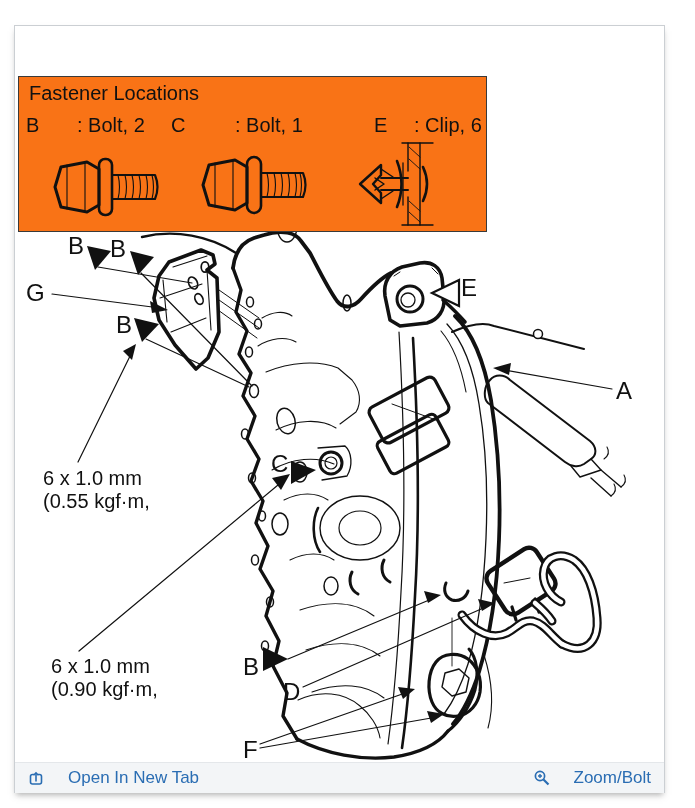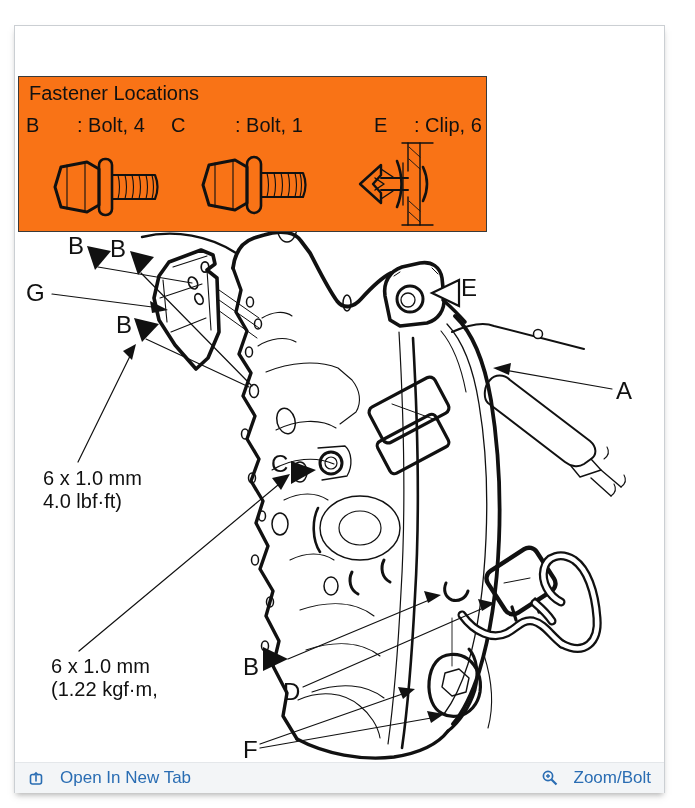--- a/index.html
+++ b/index.html
@@ -21,21 +21,21 @@
   .legend-key,.legend-desc{position:absolute;top:37px;font-size:20px;white-space:nowrap;}
   .fastener-art{position:absolute;left:0;top:0;}
   .callout{position:absolute;font-size:24px;white-space:nowrap;}
   .torque{position:absolute;font-size:20px;line-height:23px;white-space:nowrap;}
   .footer{
     position:absolute;left:15px;top:762px;width:649px;height:31px;
     background:#f3f5f7;border-top:1px solid #e4e7ea;box-sizing:border-box;
     display:flex;align-items:center;justify-content:space-between;padding:0 13px;
   }
   .footer-link{
-    display:flex;align-items:center;gap:15px;color:#2a6db3;font-size:17px;
+    display:flex;align-items:center;gap:23px;color:#2a6db3;font-size:17px;
     cursor:pointer;text-decoration:none;white-space:nowrap;
   }
   .footer-link svg{display:block;}
 </style>
 </head>
 <body>
 
 <div class="panel"></div>
 
 <svg id="diagram-svg" width="695" height="808" viewBox="0 0 695 808">
@@ -193,21 +193,21 @@
     <polygon points="495,603 478,599 482,611"></polygon>
     <polygon points="415,689 398,687 403,699"></polygon>
     <polygon points="444,714 427,711 431,723"></polygon>
   </g>
   <polygon points="432,293 459,280 459,306" fill="#fff" stroke="#111" stroke-width="2.2"></polygon>
 </svg>
 
 <div class="fastener-box">
   <div class="box-title">Fastener Locations</div>
   <span class="legend-key" style="left:7px">B</span>
-  <span class="legend-desc" style="left:58px">: Bolt, 4</span>
+  <span class="legend-desc" style="left:58px">: Bolt, 2</span>
   <span class="legend-key" style="left:152px">C</span>
   <span class="legend-desc" style="left:216px">: Bolt, 1</span>
   <span class="legend-key" style="left:355px">E</span>
   <span class="legend-desc" style="left:395px">: Clip, 6</span>
 
   <svg class="fastener-art" width="467" height="154" viewBox="0 0 467 154">
     <g fill="none" stroke="#111" stroke-linecap="round" stroke-linejoin="round">
       <g>
         <path d="M42 90 L68 85 L80 92 L80 128 L68 135 L42 130 L36 110 Z" stroke-width="3"></path>
         <path d="M48 88 L48 132 M66 86 L66 134" stroke-width="1.1"></path>
@@ -243,25 +243,25 @@
 <span class="callout" style="left:116px;top:311px">B</span>
 <span class="callout" style="left:461px;top:274px">E</span>
 <span class="callout" style="left:616px;top:377px">A</span>
 <span class="callout" style="left:271px;top:450px">C</span>
 <span class="callout" style="left:243px;top:653px">B</span>
 <span class="callout" style="left:283px;top:678px">D</span>
 <span class="callout" style="left:243px;top:736px">F</span>
 
 <div class="torque" style="left:43px;top:467px">
   <div>6 x 1.0 mm</div>
-  <div>4.0 lbf·ft)</div>
+  <div>(0.55 kgf·m,</div>
 </div>
 <div class="torque" style="left:51px;top:655px">
   <div>6 x 1.0 mm</div>
-  <div>(1.22 kgf·m,</div>
+  <div>(0.90 kgf·m,</div>
 </div>
 
 <div class="footer">
   <a class="footer-link">
     <svg width="17" height="17" viewBox="0 0 17 17">
       <path d="M6 4.5 H4.5 A2 2 0 0 0 2.5 6.5 V12 A2 2 0 0 0 4.5 14 H11.5 A2 2 0 0 0 13.5 12 V6.5 A2 2 0 0 0 11.5 4.5 H10" fill="none" stroke="#2a6db3" stroke-width="1.6"></path>
       <path d="M8 11.5 V3" fill="none" stroke="#2a6db3" stroke-width="1.6"></path>
       <path d="M5.6 5.2 L8 2.8 L10.4 5.2" fill="none" stroke="#2a6db3" stroke-width="1.6"></path>
     </svg>
     <span>Open In New Tab</span>

